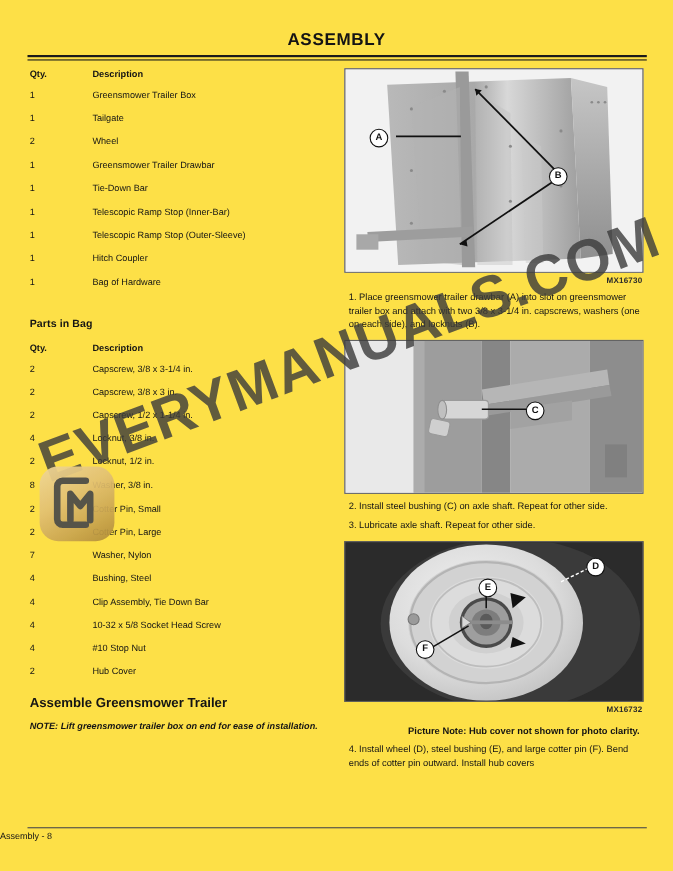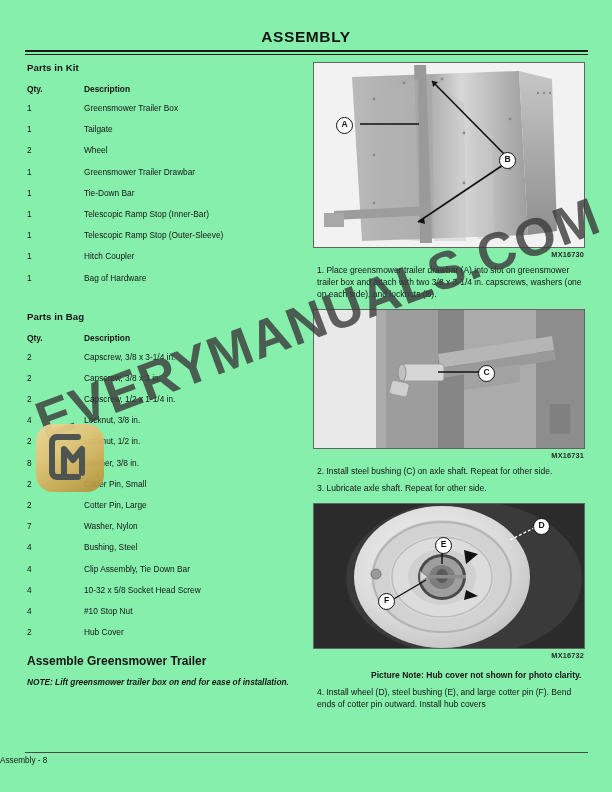--- a/index.html
+++ b/index.html
@@ -9,21 +9,21 @@
   }
   body {
     font-family: "Liberation Sans", sans-serif;
     color: #141414;
   }
   #page {
     position: relative;
     width: 612px;
     height: 792px;
     overflow: hidden;
-    background: #86efac;
+    background: #fde047;
   }
 
   
   .page-title {
     position: absolute;
     top: 28px;
     left: 0;
     width: 612px;
     text-align: center;
     font-size: 15.5px;
@@ -190,21 +190,20 @@
 </head>
 <body>
 
 <div id="page">
 
   <div class="page-title">ASSEMBLY</div>
   <div class="header-rule"></div>
 
   <div class="col-left">
 
-    <div class="section-head">Parts in Kit</div>
     <table class="parts-table">
       <thead>
         <tr>
           <th class="col-qty">Qty.</th>
           <th class="col-desc">Description</th>
         </tr>
       </thead>
       <tbody id="kit-body">
           <tr>
             <td class="col-qty">1</td>
@@ -387,21 +386,20 @@
           <g>
             <rect x="88" y="54" width="42" height="17" rx="3" fill="#d6d6d6" stroke="#9a9a9a" stroke-width="1"></rect>
             <ellipse cx="88" cy="62.5" rx="4" ry="8.5" fill="#c0c0c0" stroke="#8f8f8f" stroke-width="1"></ellipse>
             <rect x="78" y="70" width="18" height="14" rx="3" fill="#cfcfcf" stroke="#9a9a9a" stroke-width="1" transform="rotate(12 78 70)"></rect>
           </g>
           <line x1="124" y1="62" x2="168" y2="62" stroke="#111" stroke-width="1.5"></line>
           <rect x="236" y="94" width="20" height="30" fill="#777" opacity="0.55"></rect>
         </svg>
         <div class="callout" style="left:164px; top:55px;">C</div>
       </div>
-      <div class="fig-id">MX16731</div>
       <p class="step-text">2.  Install steel bushing (C) on axle shaft. Repeat for other side.</p>
       <p class="step-text">3.  Lubricate axle shaft. Repeat for other side.</p>
     </div>
 
     <div class="figure" style="margin-top:9px">
       <div class="fig-frame" style="height:146px; background:#2e2e2e">
         <svg viewBox="0 0 270 146" width="270" height="146" preserveAspectRatio="none">
           <defs>
             <radialGradient id="rim" cx="0.42" cy="0.38" r="0.72">
               <stop offset="0" stop-color="#f2f2f2"></stop>

